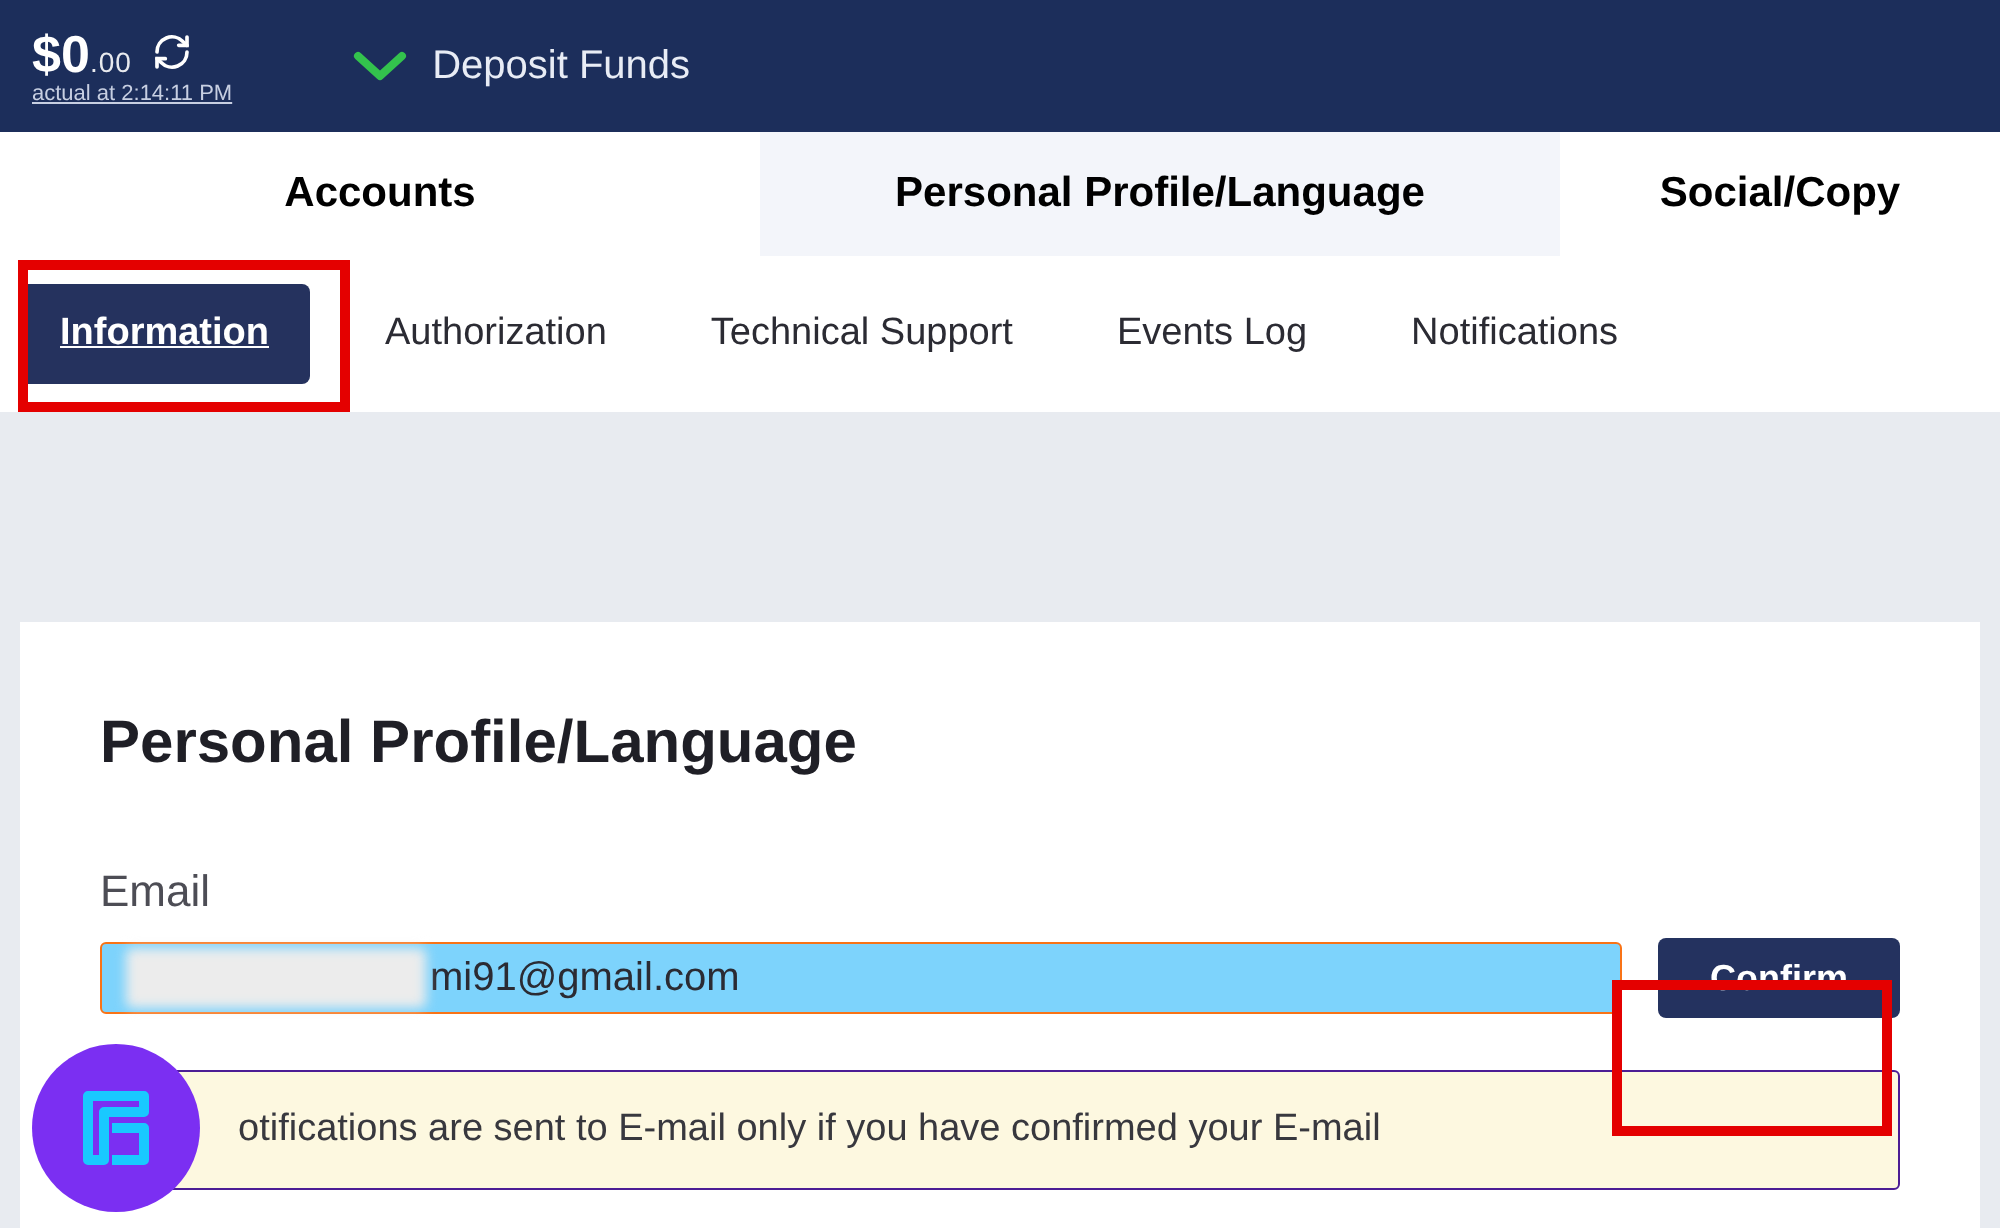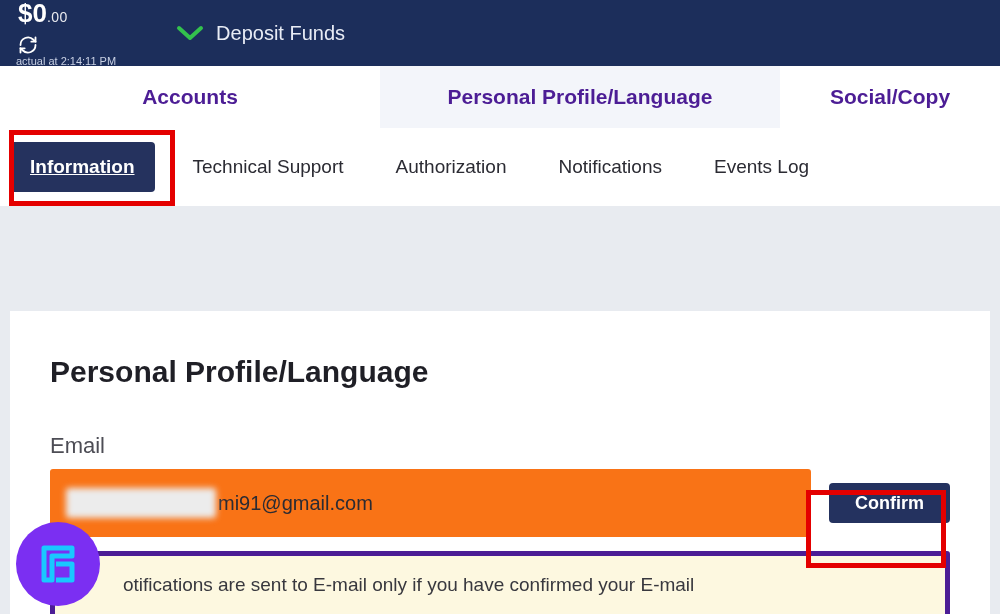--- a/index.html
+++ b/index.html
@@ -14,44 +14,44 @@
   
   .topbar {
     background: #1c2e5b;
     height: 66px;
     display: flex;
     align-items: center;
     padding: 0 16px;
     color: #fff;
   }
   .balance-block { display: flex; flex-direction: column; line-height: 1.1; }
-  .balance-row { display: flex; align-items: baseline; gap: 8px; flex-direction: column; }
+  .balance-row { display: flex; align-items: baseline; gap: 8px; }
   .balance-main { font-size: 26px; font-weight: 700; }
   .balance-cents { font-size: 14px; font-weight: 400; opacity: .9; letter-spacing: .5px; }
-  .balance-sub { font-size: 11px; color: #c7cfe2; }
+  .balance-sub { font-size: 11px; color: #c7cfe2; text-decoration: underline; }
   .refresh-icon { margin-left: 2px; display:inline-flex; }
   .refresh-icon svg { width: 20px; height: 20px; stroke:#fff; }
 
   .fund-link {
     display: flex; align-items: center; gap: 12px;
     color: #e8ecf5; font-size: 20px; margin-left: 60px;
     cursor: pointer;
   }
   .chevron { width: 28px; height: 18px; }
   .chevron.down path { stroke: #33c24d; }
   .chevron.up path { stroke: #e34a33; }
 
   
   .primary-tabs {
     background: #ffffff;
     display: flex;
     height: 62px;
     align-items: stretch;
     font-size: 21px;
-    color: #4c1d95;
+    color: #000000;
     font-weight: 600;
   }
   .primary-tab {
     flex: 0 0 auto;
     padding: 0 56px;
     display: flex; align-items: center; justify-content:center;
     cursor: pointer;
     white-space: nowrap;
   }
   .primary-tab:nth-child(1){ width: 380px; padding:0; }
@@ -110,24 +110,24 @@
     font-size:22px;
     color:#4d4d55;
     margin-bottom:10px;
     display:block;
   }
   .form-row {
     display:flex; gap:18px; align-items:center;
   }
   .email-input {
     flex:1;
-    height:68px;
-    border:4px solid #f97316;
+    height:36px;
+    border:1px solid #f97316;
     border-radius:3px;
-    background:#f97316;
+    background:#7dd3fc;
     display:flex; align-items:center;
     padding:0 12px;
     font-size:20px;
     color:#2b2b33;
   }
   .blur-chunk {
     width:150px; height:30px;
     background: #ececec;
     filter: blur(3px);
     border-radius:3px;
@@ -148,23 +148,23 @@
     position:absolute;
     border:5px solid #e40000;
     pointer-events:none;
     right: 44px;
     top: 179px;
     width: 140px;
     height: 78px;
   }
 
   .notice {
-    margin-top: 14px;
+    margin-top: 26px;
     background:#fdf8e0;
-    border:5px solid #4c1d95;
+    border:1px solid #4c1d95;
     border-radius:3px;
     padding: 18px 20px 18px 68px;
     font-size:19px;
     color:#38383e;
   }
 
   
   .logo-badge {
     position:absolute;
     left: 16px;
@@ -209,24 +209,24 @@
   </div>
 
   <div class="primary-tabs">
     <div class="primary-tab">Accounts</div>
     <div class="primary-tab active">Personal Profile/Language</div>
     <div class="primary-tab">Social/Copy </div>
   </div>
 
   <div class="subtabs">
     <div class="subtab pill">Information</div>
+    <div class="subtab">Authorization</div>
     <div class="subtab">Technical Support</div>
-    <div class="subtab">Authorization</div>
+    <div class="subtab">Events Log</div>
     <div class="subtab">Notifications</div>
-    <div class="subtab">Events Log</div>
   </div>
 
   <div class="highlight-box-1"></div>
 
   <div class="content-wrap">
     <div class="card">
       <h1>Personal Profile/Language</h1>
 
       <span class="form-label">Email</span>
       <div class="form-row">

